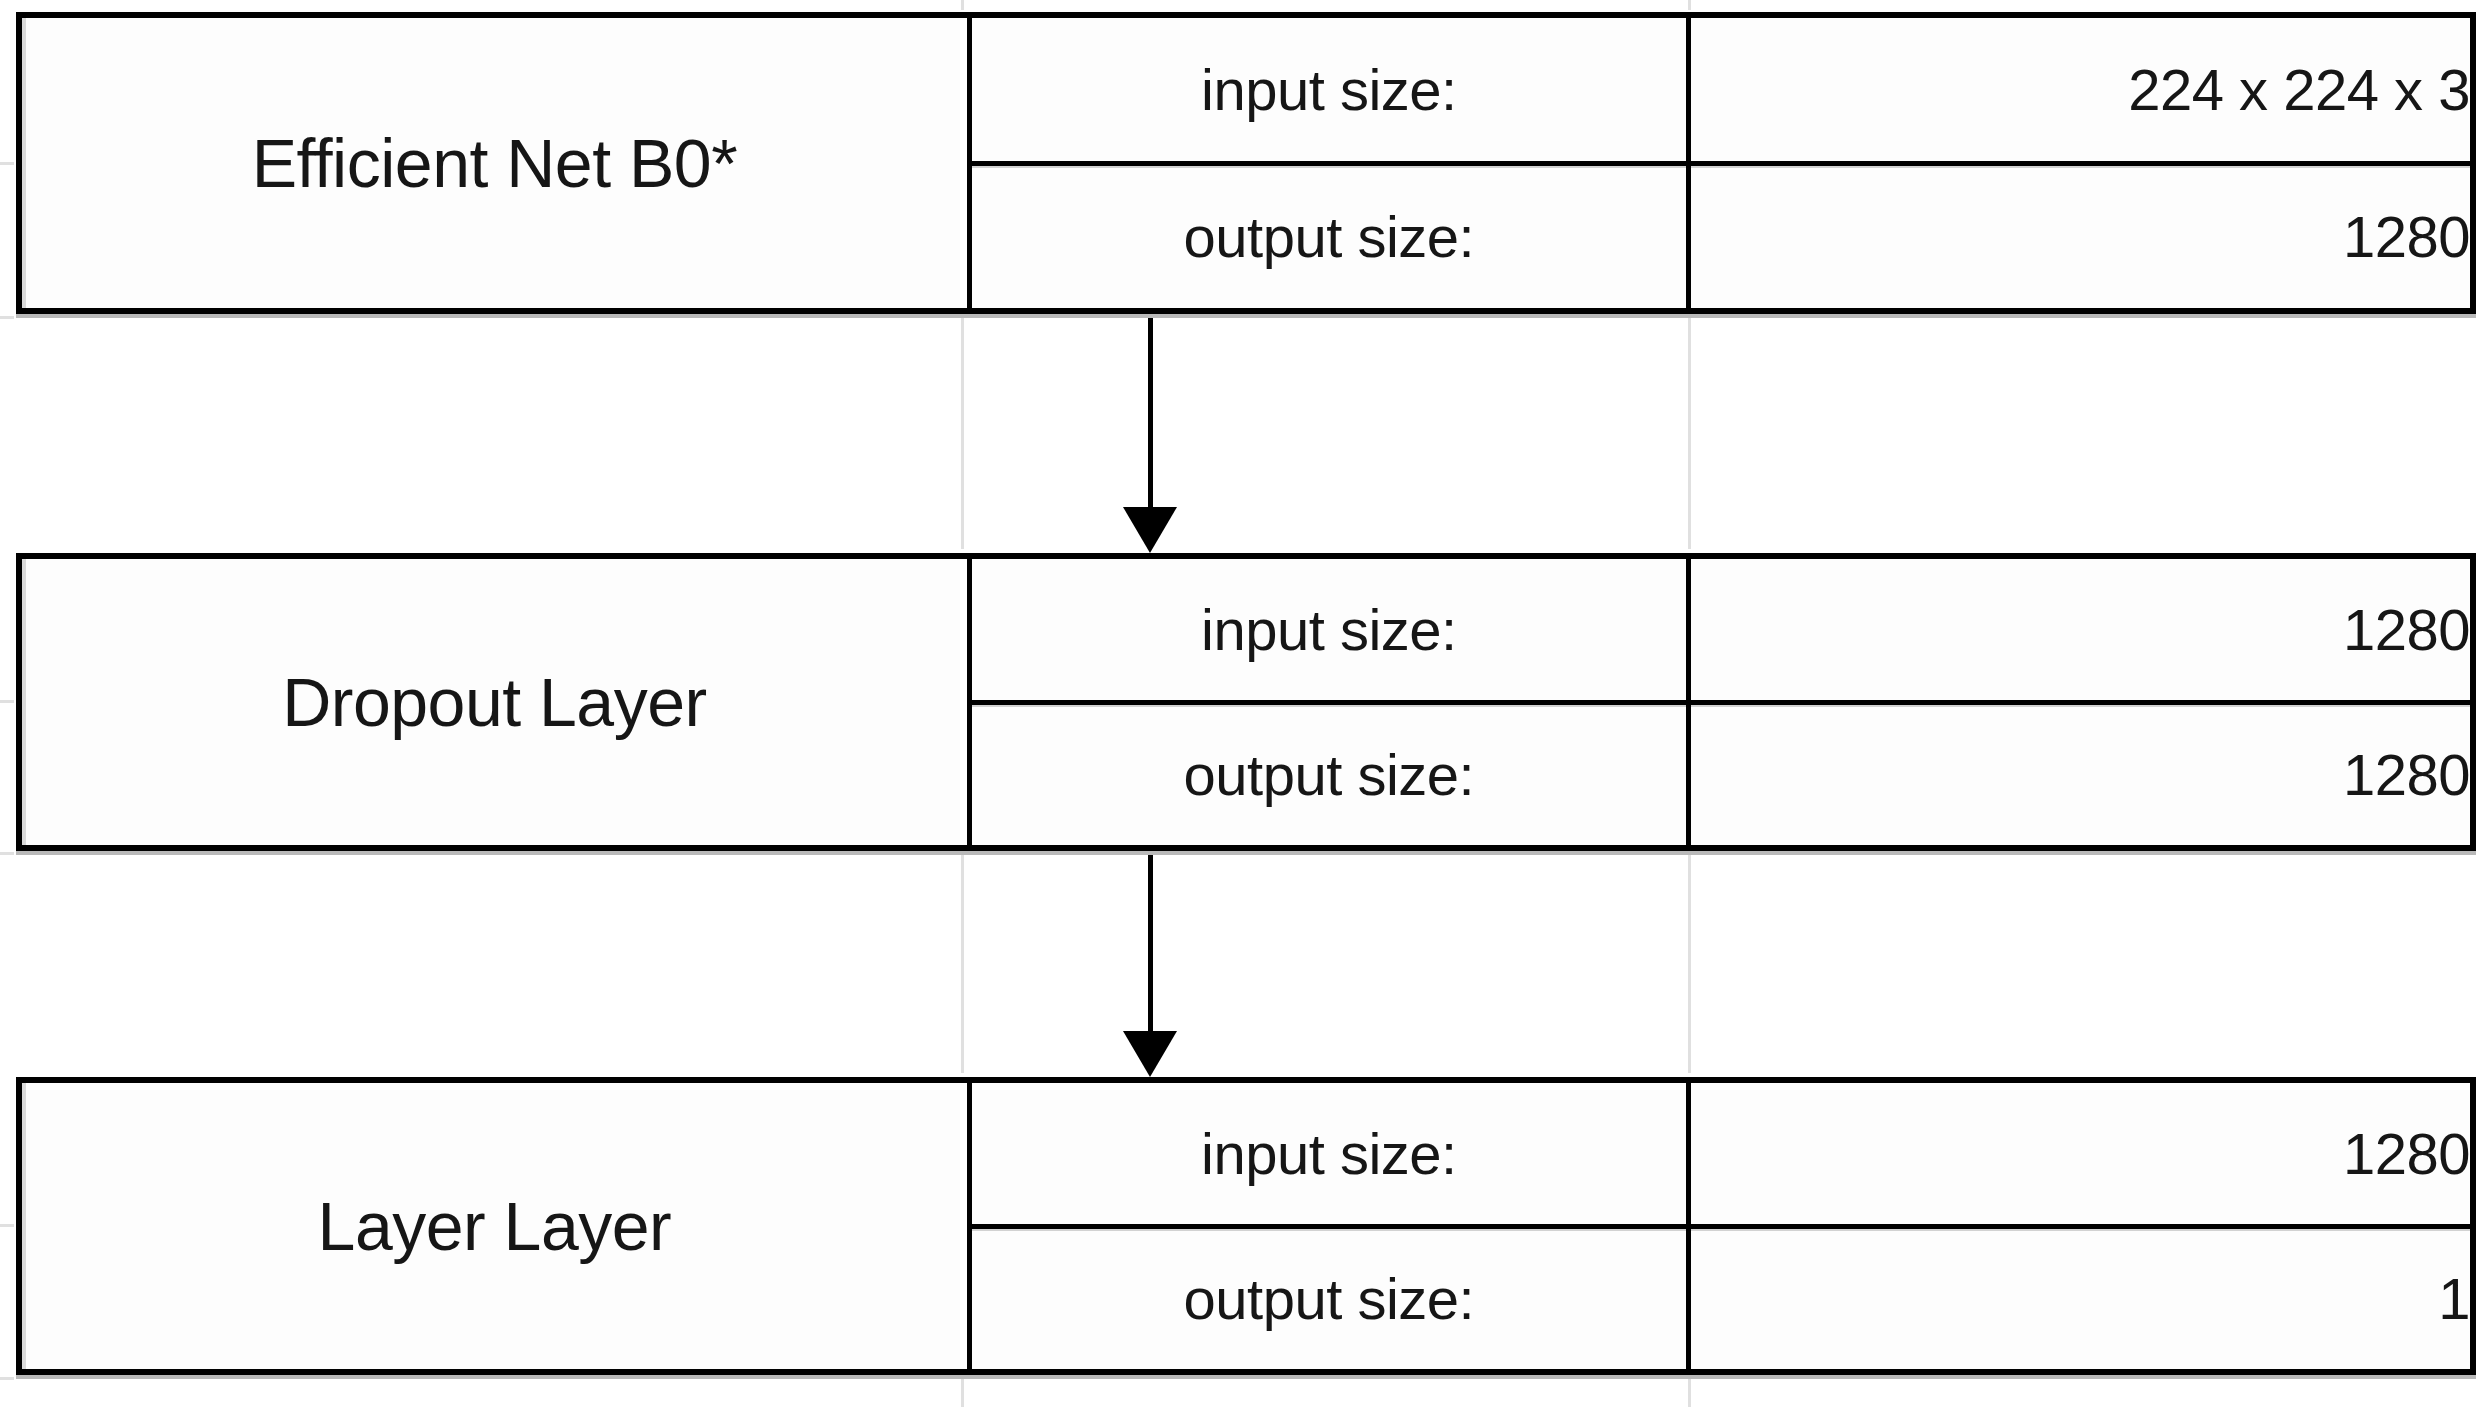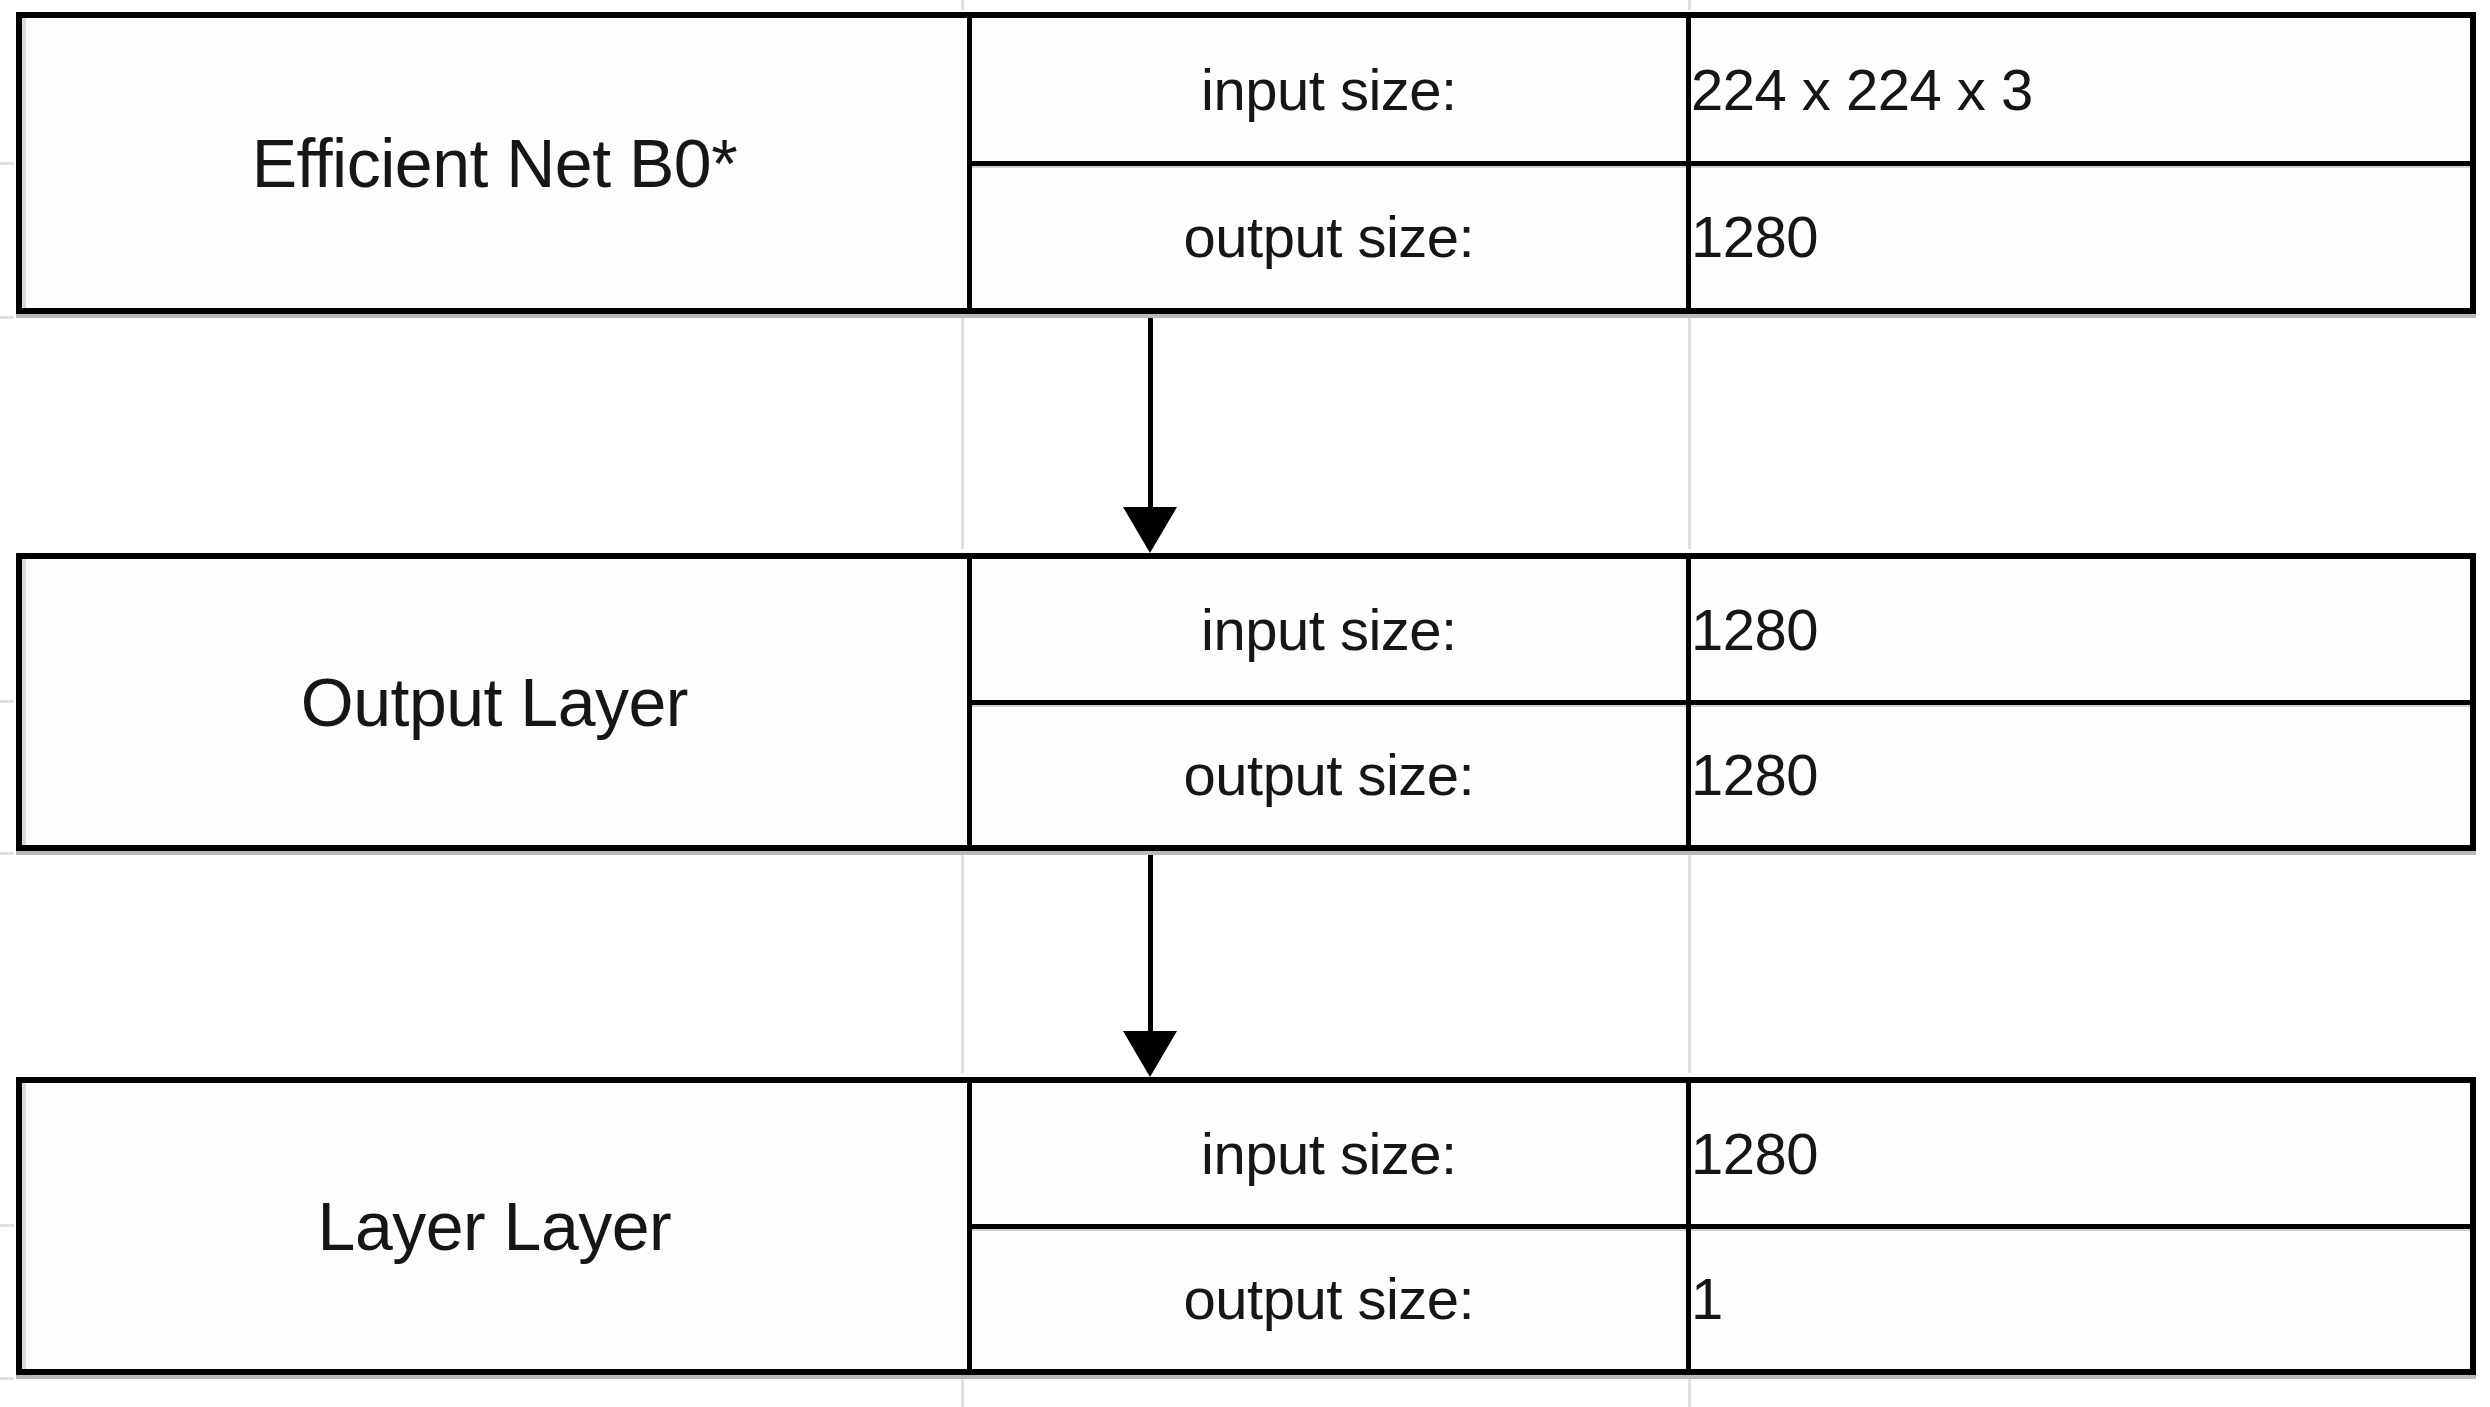--- a/index.html
+++ b/index.html
@@ -36,21 +36,21 @@
   }
   .io-panel{flex:1;display:flex;flex-direction:column;}
   .io-row{flex:1;display:flex;min-height:0;}
   .io-row.first{border-bottom:5px solid var(--border);box-shadow:0 2px 0 rgba(128,128,128,.35);}
   .label-cell{
     width:48%;
     border-right:5px solid var(--border);
     display:flex;align-items:center;justify-content:center;
     text-align:center;
   }
-  .value-cell{flex:1;display:flex;align-items:center;justify-content:flex-start;text-align:center;}
+  .value-cell{flex:1;display:flex;align-items:center;justify-content:flex-end;text-align:center;}
 
   .layer-name{font-size:68px;letter-spacing:-.5px;}
   .io-label,.io-value{font-size:58px;letter-spacing:-.5px;}
 
   
   .arrow{
     position:absolute;
     left:1123px;
     width:54px;
     display:flex;flex-direction:column;align-items:center;
@@ -111,21 +111,21 @@
   </div>
 </section>
 
 <div class="arrow arrow-1">
   <div class="shaft"></div>
   <div class="head"></div>
 </div>
 
 <section class="block block-2">
   <div class="name-cell">
-    <span class="layer-name">Output Layer</span>
+    <span class="layer-name">Dropout Layer</span>
   </div>
   <div class="io-panel">
     <div class="io-row first">
       <div class="label-cell">
         <span class="io-label">input size:</span>
       </div>
       <div class="value-cell">
         <span class="io-value">1280</span>
       </div>
     </div>

